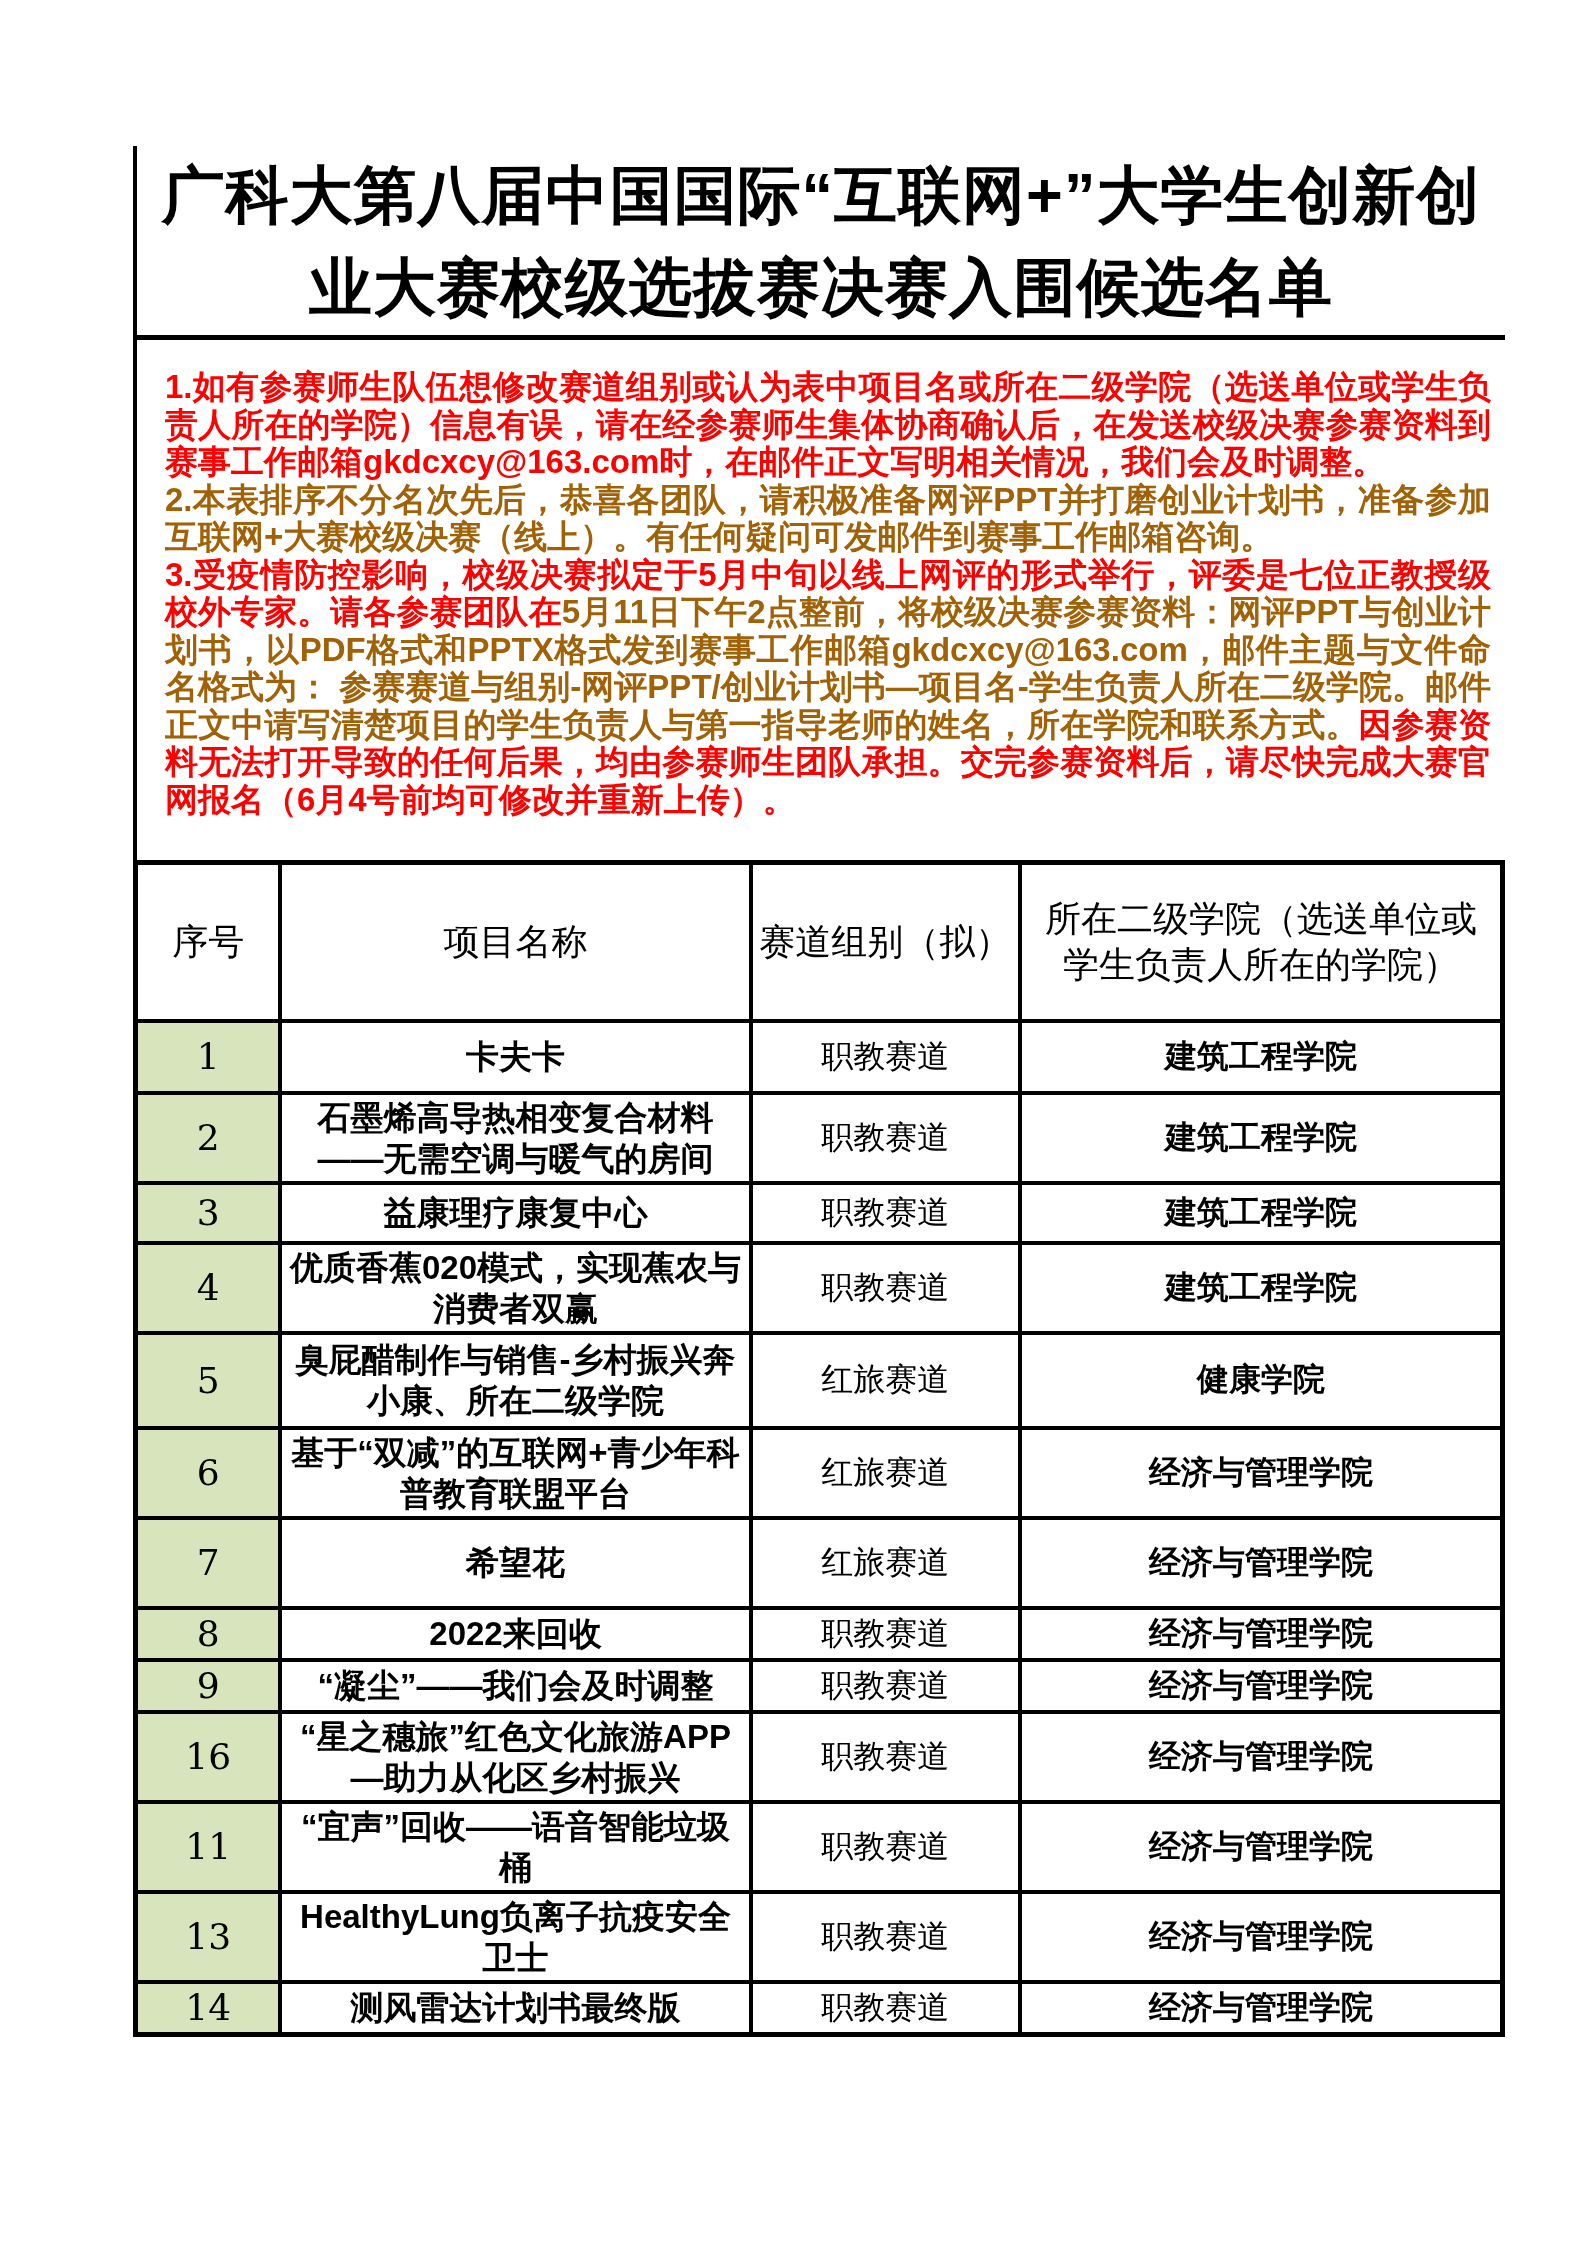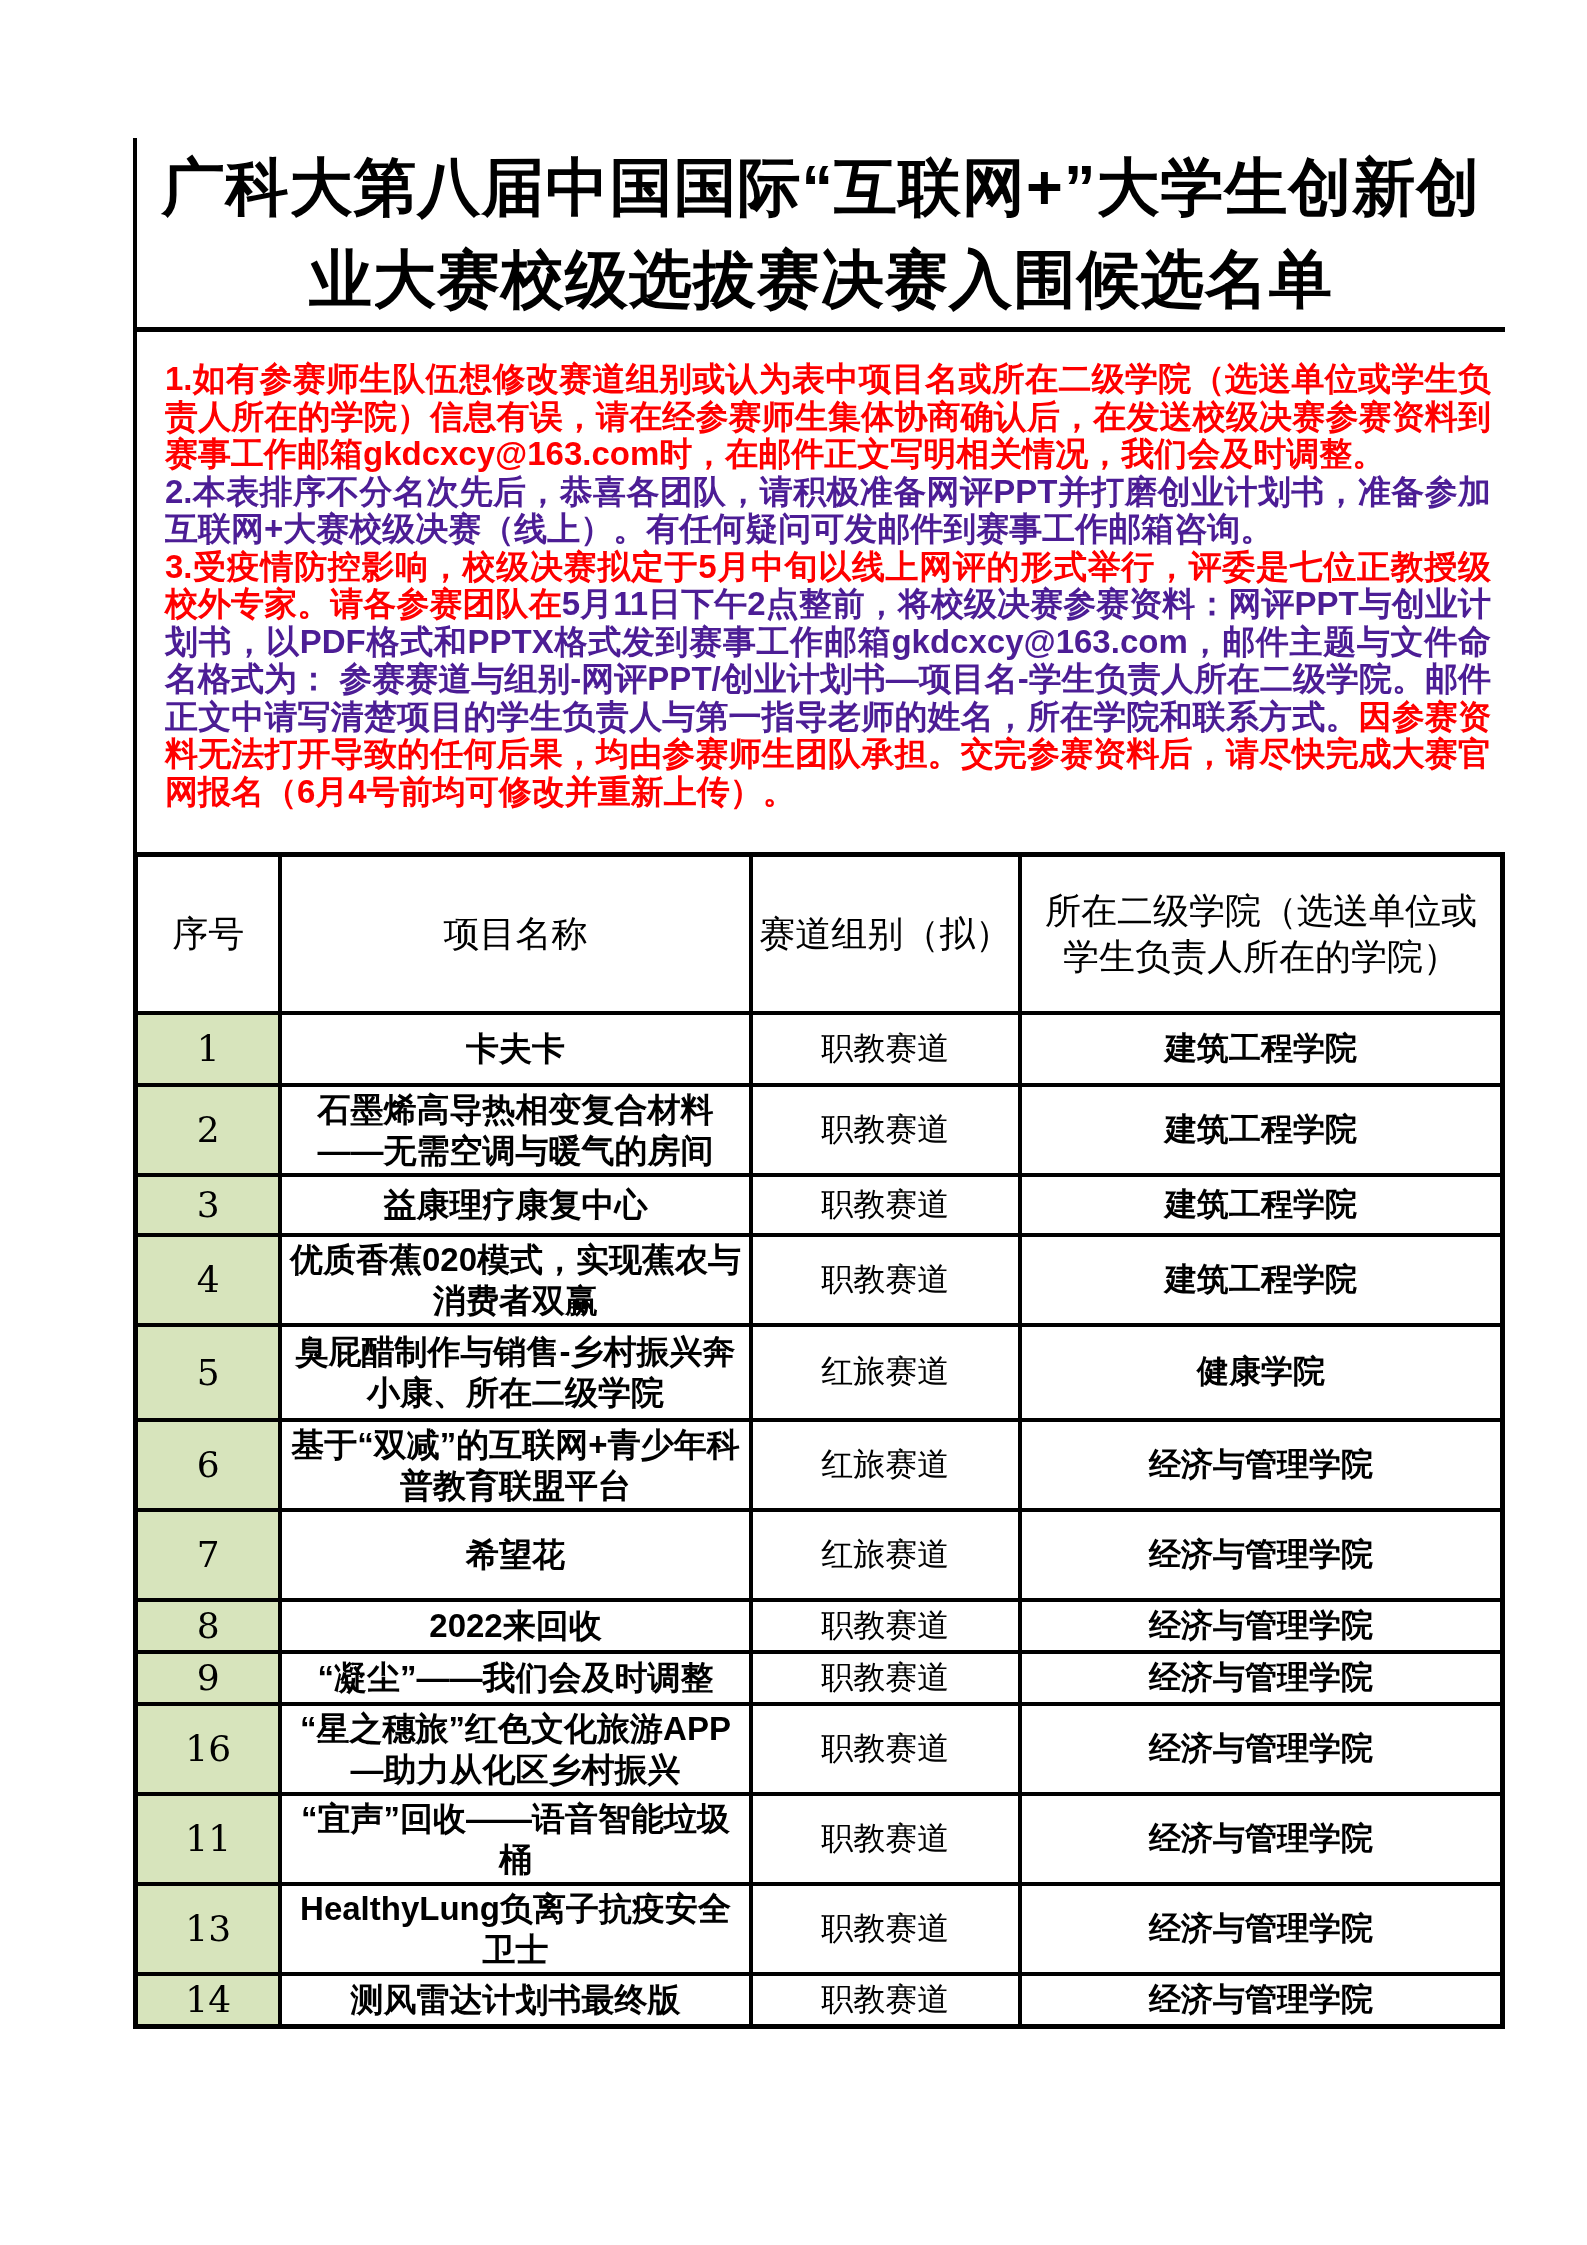--- a/index.html
+++ b/index.html
@@ -8,21 +8,21 @@
     width:1587px;
     height:2245px;
     background:#ffffff;
     color:#000;
     font-family:"Liberation Sans","DejaVu Sans",sans-serif;
     overflow:hidden;
   }
   .doc{
     position:absolute;
     left:133px;
-    top:138px;
+    top:146px;
     width:1372px;
   }
   
   .title-block{
     box-sizing:border-box;
     border-left:4px solid #000;
     border-bottom:5px solid #000;
     height:194px;
     display:flex;
     align-items:center;
@@ -39,21 +39,21 @@
     border-left:4px solid #000;
     height:520px;
     padding:28px 14px 0 28px;
     font-size:33px;
     line-height:37.5px;
     font-weight:600;
     text-align:justify;
   }
   .notes p{margin:0;}
   .seg-red{color:#ff0000;}
-  .seg-black{color:#4c1d95;}
+  .seg-black{color:#a16207;}
   .seg-underline{text-underline-offset:5px;}
   
   table.tbl{
     border-collapse:collapse;
     table-layout:fixed;
     width:100%;
     border:5px solid #000;
   }
   .tbl col.c-no{width:10.6%;}
   .tbl col.c-name{width:34.4%;}

